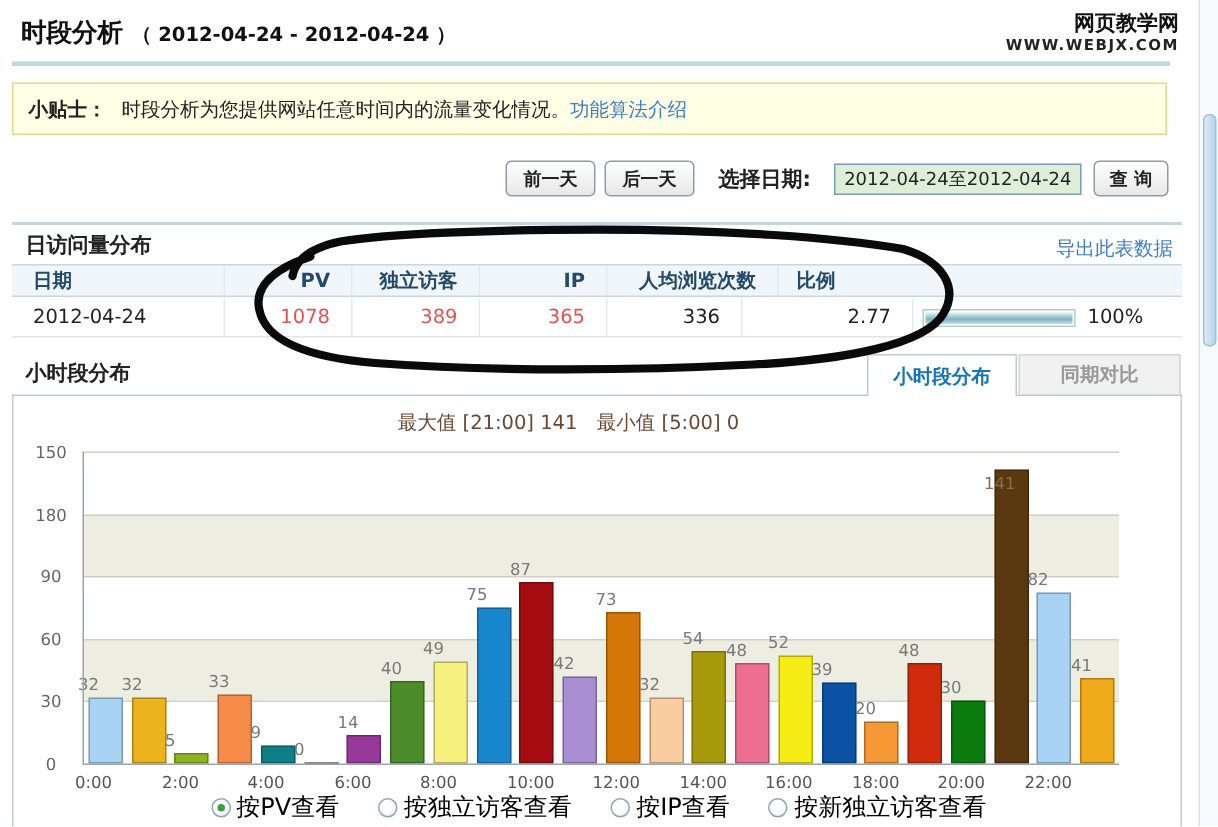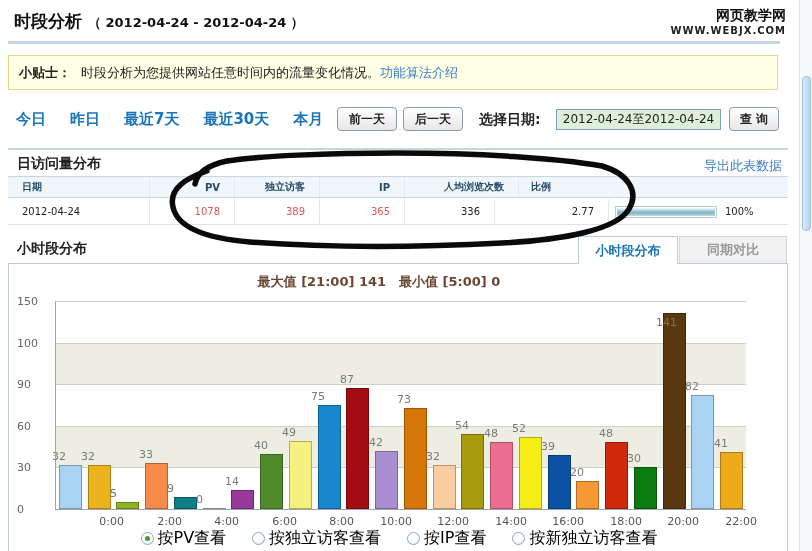--- a/index.html
+++ b/index.html
@@ -36,21 +36,21 @@
   .date-input { position:absolute; left:556px; top:3px; width:165px; height:21px; background:#DDEFD8;
                 border:1px solid #7F9DB9; font-size:12px; color:#222; text-align:center; font-family:inherit; }
 
   
   .sec1-topline { position:absolute; left:8px; top:148px; width:780px; height:2px; background:#C5D5E2; }
   .sec1-title { position:absolute; left:17px; top:155px; font-size:14px; font-weight:bold; color:#222; }
   .export-link { position:absolute; left:704px; top:157px; font-size:13px; }
   .thead, .trow { position:absolute; left:8px; width:780px; display:flex; }
   .thead { top:176px; height:22px; background:#F1F6FA; border-top:1px solid #C8D6E2; border-bottom:1px solid #C8D6E2; }
   .trow  { top:199px; height:26px; background:#fff; border-bottom:1px solid #DDE4EA; }
-  .th, .td { display:flex; align-items:center; font-size:10px; overflow:hidden; }
+  .th, .td { display:flex; align-items:center; font-size:13px; overflow:hidden; }
   .th { font-weight:bold; color:#234A6B; }
   .td { color:#222; }
   .th + .th, .td + .td { border-left:1px solid #E2EAF1; }
   .al { justify-content:flex-start; padding-left:14px; }
   .ar { justify-content:flex-end; padding-right:14px; }
   .red { color:#E25454; }
   .ratio-cell { display:flex; align-items:center; gap:8px; padding-left:6px; }
   .pbar { width:102px; height:12px; border:1px solid #B5CBD2; background:#fff; padding:1px; }
   .pfill { height:100%; background:linear-gradient(180deg,#F2FAFB 0%,#9CC9D2 40%,#7FB4BE 60%,#BFDCE1 100%); }
 
@@ -59,31 +59,31 @@
   .tab { position:absolute; top:236px; height:28px; display:flex; align-items:center; justify-content:center;
          font-size:13px; font-weight:bold; cursor:pointer; }
   .tab-active { left:578px; width:100px; background:#fff; border:1px solid #BECBD6; border-bottom:none;
                 color:#1875B5; z-index:3; }
   .tab-idle { left:679px; width:108px; background:#F1F1F1; border:1px solid #D4D4D4; color:#999; }
 
   
   .chart-box { position:absolute; left:8px; top:263px; width:780px; height:300px; background:#fff;
                border:1px solid #BECBD6; border-bottom:none; }
   .chart-title { position:absolute; left:0; top:9px; width:740px; text-align:center;
-                 font-size:13px; font-weight:bold; color:#6B4632; }
+                 font-size:13px; font-weight:normal; color:#6B4632; }
   .plot { position:absolute; left:47px; top:37px; width:690px; height:208px; }
   .band { position:absolute; left:0; width:100%; background:#EDEEE1; }
   .gline { position:absolute; left:0; width:100%; height:1px; background:#CFCFC4; }
   .yaxis-line { position:absolute; left:46px; top:37px; width:1px; height:209px; background:#9AA4AA; }
   .xaxis-line { position:absolute; left:47px; top:245px; width:690px; height:1px; background:#9AA4AA; }
-  .ylab { position:absolute; width:34px; text-align:left; font-size:11px; color:#666; }
+  .ylab { position:absolute; width:34px; text-align:center; font-size:11px; color:#666; }
   .bar { position:absolute; border:1px solid rgba(0,0,0,0.28); }
   .bval { position:absolute; font-size:11px; color:#7A7A7A; text-align:left; }
   .bval-in { color:#8A6B4E; }
-  .xlab { position:absolute; font-size:11px; color:#555; text-align:right; width:40px;margin-left:34px; }
+  .xlab { position:absolute; font-size:11px; color:#555; text-align:left; width:40px; }
 
   
   .radio-row { position:absolute; left:0; top:264px; width:780px; display:flex; justify-content:center; gap:26px; }
   .radio-item { display:flex; align-items:center; gap:4px; cursor:pointer; }
   .rc { width:13px; height:13px; border-radius:50%; border:1px solid #8FA7B5;
         background:radial-gradient(circle at 35% 30%,#ffffff 40%,#DCE8EF); position:relative; }
   .rc.sel::after { content:""; position:absolute; left:3px; top:3px; width:5px; height:5px; border-radius:50%;
                    background:#3E9C3E; }
 
   
@@ -108,27 +108,20 @@
   </div>
   <div class="hdr-divider"></div>
 
   <div class="tip">
     <span class="tlabel">小贴士：</span>
     <span>时段分析为您提供网站任意时间内的流量变化情况。</span>
     <a>功能算法介绍</a>
   </div>
 
   <div class="nav">
-    <div class="nav-links" id="nav-links">
-        <div class="nav-link">今日</div>
-        <div class="nav-link">昨日</div>
-        <div class="nav-link">最近7天</div>
-        <div class="nav-link">最近30天</div>
-        <div class="nav-link">本月</div>
-      </div>
     <button class="btn btn-prev">前一天</button>
     <button class="btn btn-next">后一天</button>
     <span class="date-label">选择日期:</span>
     <input class="date-input" readonly="" value="2012-04-24至2012-04-24" style="">
     <button class="btn btn-query">查 询</button>
   </div>
 
   <div class="sec1-topline"></div>
   <div class="sec1-title">日访问量分布</div>
   <a class="export-link bluelink">导出此表数据</a>
@@ -218,21 +211,21 @@
         <div class="bar" style="left: 664px; width: 23px; top: 151px; height: 57px; background: rgb(239, 170, 28);"></div>
         <div class="bval" style="width: 36px; left: 658px; top: 136px;">41</div>
       </div>
     <div class="yaxis-line"></div>
     <div class="xaxis-line"></div>
     <div id="ylabels">
         <div class="ylab" style="left: 8px; top: 239px;">0</div>
         <div class="ylab" style="left: 8px; top: 197.4px;">30</div>
         <div class="ylab" style="left: 8px; top: 155.8px;">60</div>
         <div class="ylab" style="left: 8px; top: 114.2px;">90</div>
-        <div class="ylab" style="left: 8px; top: 72.6px;">100</div>
+        <div class="ylab" style="left: 8px; top: 72.6px;">180</div>
         <div class="ylab" style="left: 8px; top: 31px;">150</div>
       </div>
     <div id="xlabels">
         <div class="xlab" style="left: 41px; top: 251px;">0:00</div>
         <div class="xlab" style="left: 99px; top: 251px;">2:00</div>
         <div class="xlab" style="left: 156px; top: 251px;">4:00</div>
         <div class="xlab" style="left: 214px; top: 251px;">6:00</div>
         <div class="xlab" style="left: 271px; top: 251px;">8:00</div>
         <div class="xlab" style="left: 329px; top: 251px;">10:00</div>
         <div class="xlab" style="left: 386px; top: 251px;">12:00</div>

